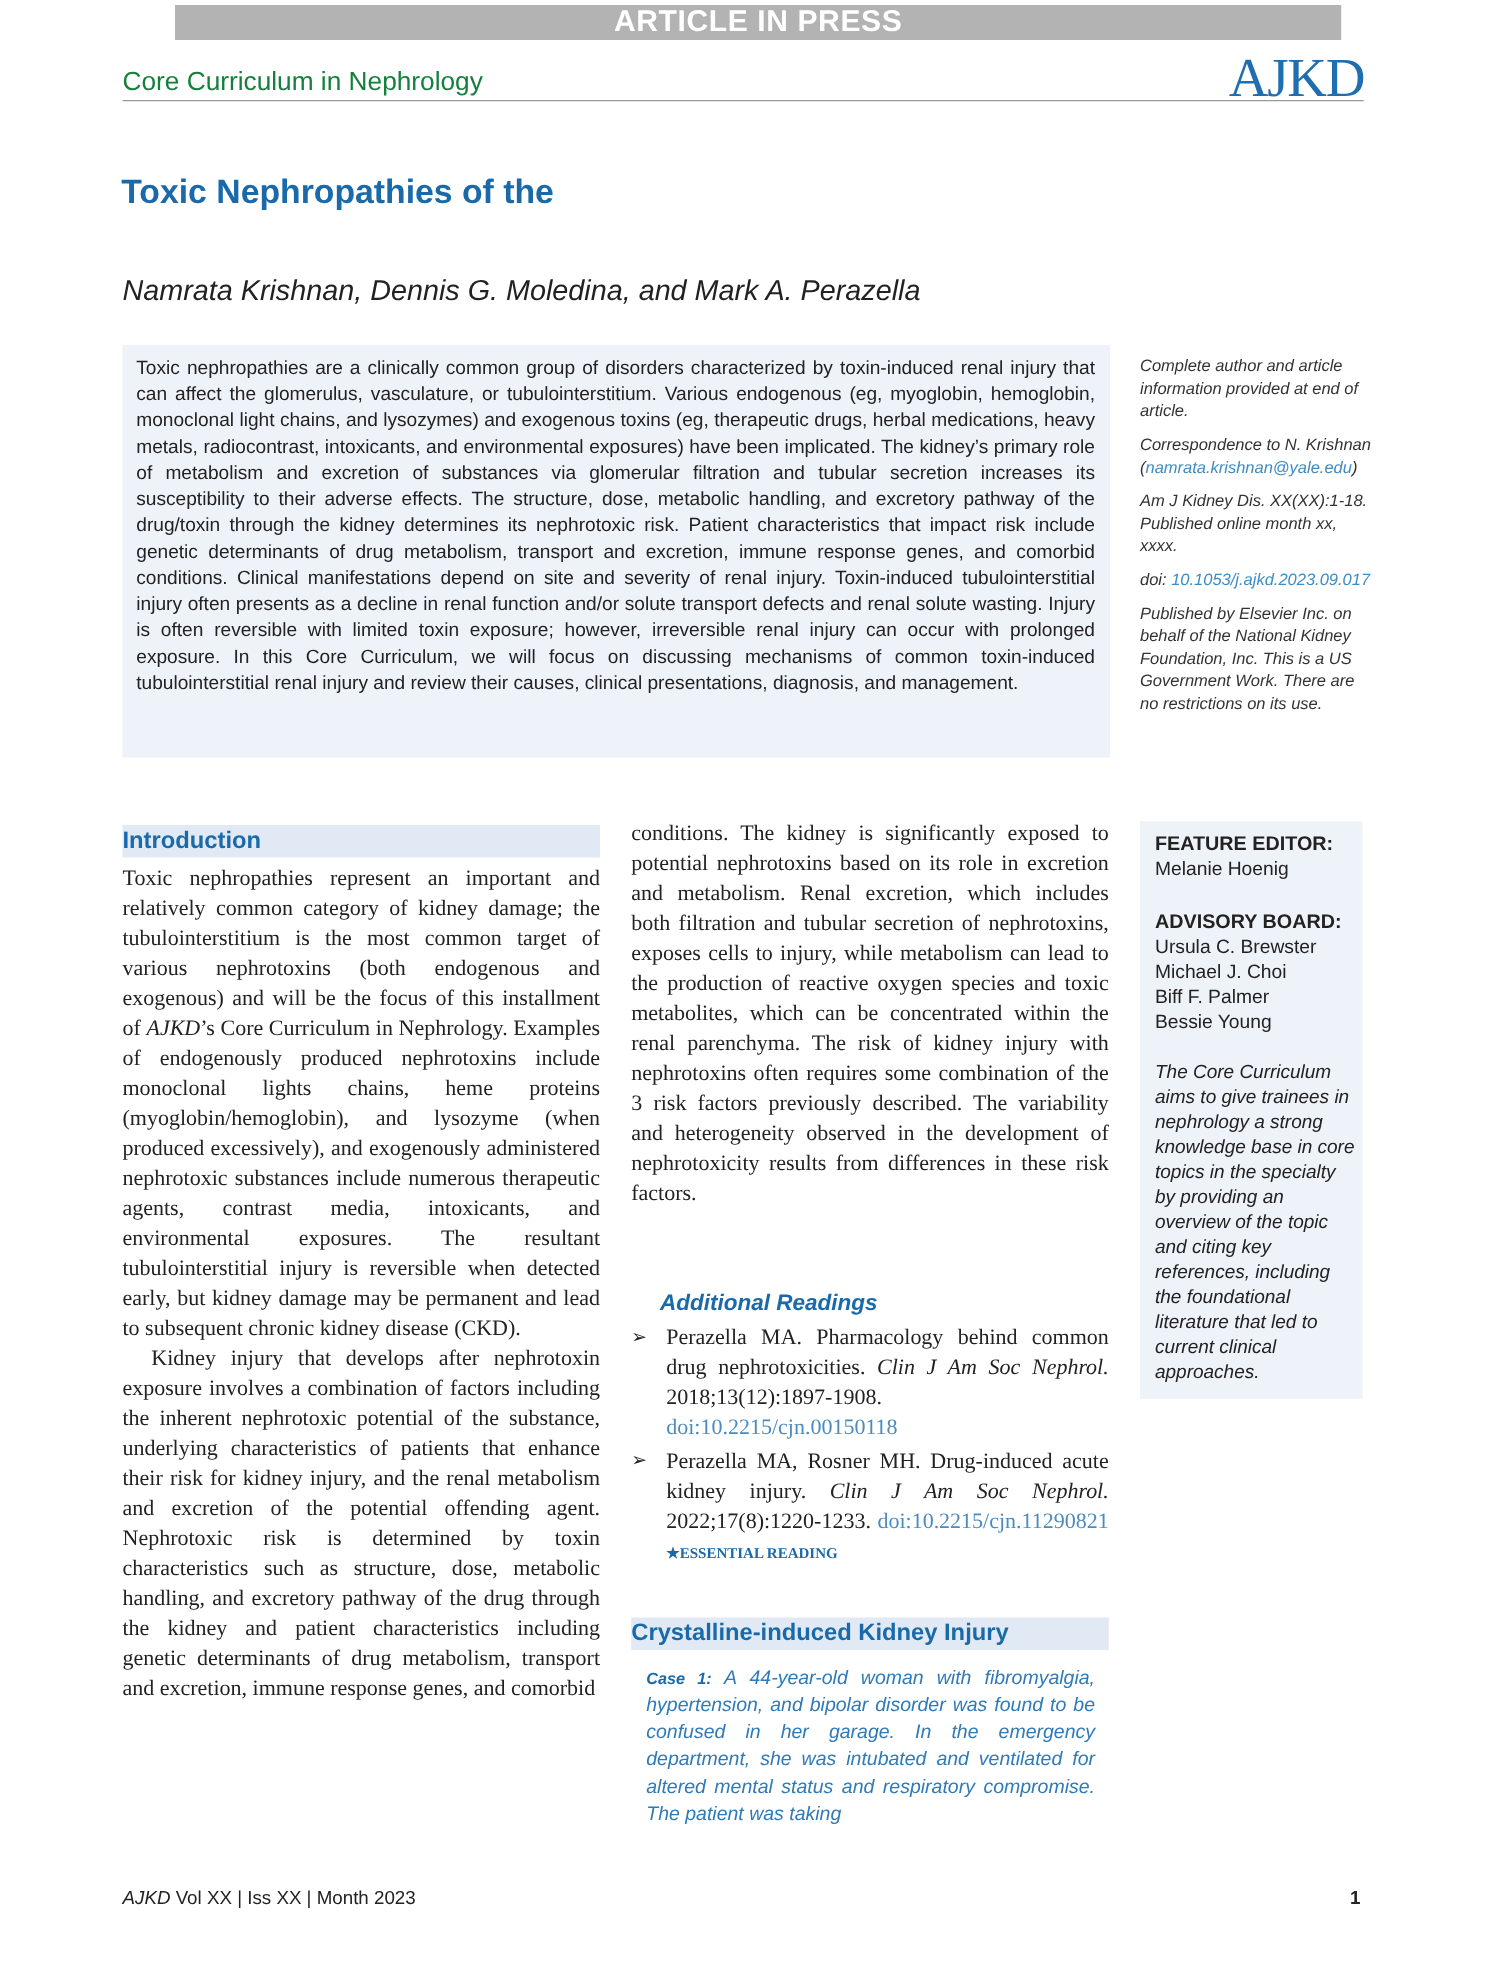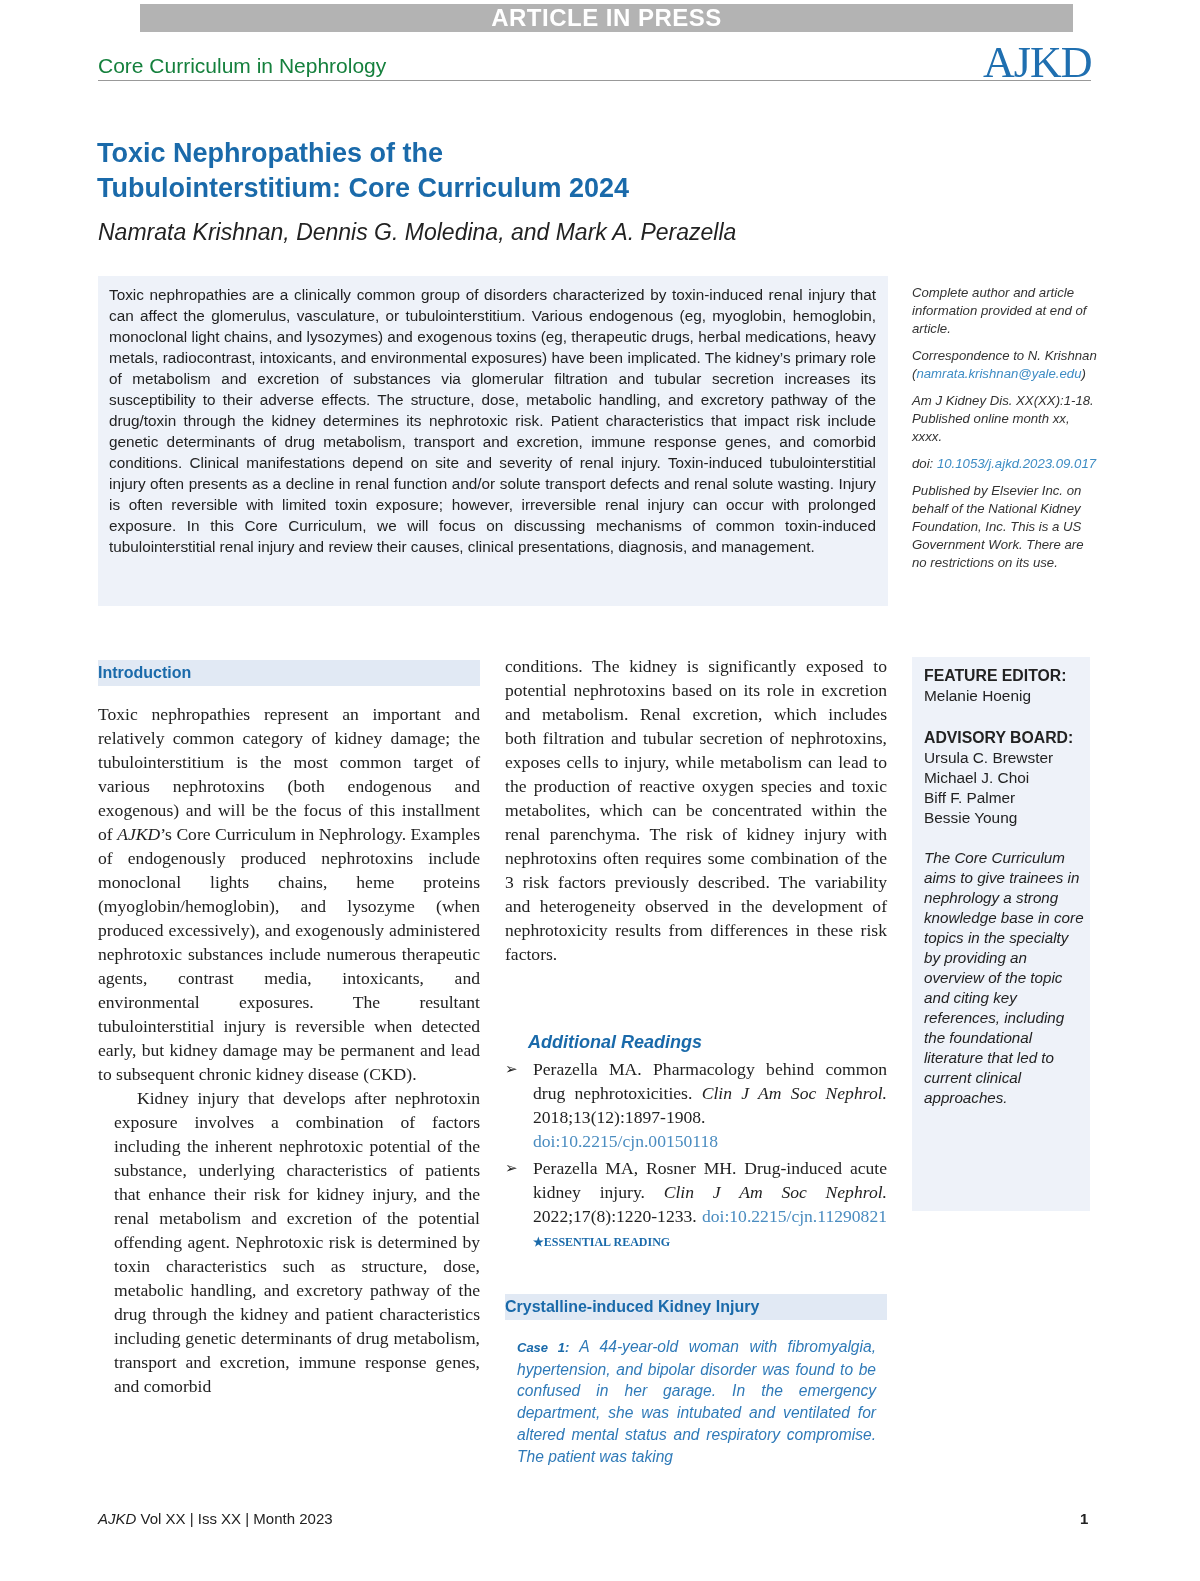--- a/index.html
+++ b/index.html
@@ -50,24 +50,24 @@
   }
   .side-info p { margin-bottom: 9px; }
   .side-info .link { color: #3d8cc4; }
 
   .col { position: absolute; font-family: "Liberation Serif", serif; font-size: 17.6px; line-height: 24px; color: #222; text-align: justify; }
   .col1 { left: 98px; top: 660px; width: 382px; }
   .col2 { left: 505px; top: 654px; width: 382px; }
 
   .section-head {
     background: #e1e9f4; color: #1a6aaa; font-family: "Liberation Sans", sans-serif;
-    font-weight: bold; font-size: 16px; line-height: 26px; padding-left: 0;
-    margin-bottom: 16px; text-align: left;
+    font-weight: bold; font-size: 19px; line-height: 26px; padding-left: 0;
+    margin-bottom: 4px; text-align: left;
   }
-  .indent { text-indent: 23px; margin-left: 16px; }
+  .indent { text-indent: 23px; }
 
   .add-read-head {
     margin-top: 64px; margin-left: 23px; color: #1a6aaa;
     font-family: "Liberation Sans", sans-serif; font-weight: bold; font-style: italic;
     font-size: 18px; line-height: 24px; text-align: left;
   }
   .reading { position: relative; padding-left: 28px; margin-top: 3px; }
   .reading .arrow { position: absolute; left: 0; top: 0; font-family: "DejaVu Sans", sans-serif; font-size: 15px; }
   .reading .doi { color: #4a8cc0; }
   .reading .ess { font-size: 12px; color: #1a6aaa; font-variant: small-caps; font-weight: bold; }
@@ -75,21 +75,21 @@
 
   .crystal-head { margin-top: 40px; }
   .case {
     margin-top: 12px; padding-left: 12px; padding-right: 11px;
     font-family: "Liberation Sans", sans-serif; font-style: italic;
     font-size: 15.6px; line-height: 21.7px; color: #2f7ab8;
   }
   .case b { font-style: italic; color: #1a6aaa; font-size: 13px; }
 
   .editor-box {
-    position: absolute; left: 912px; top: 657px; width: 178px; height: 554px;
+    position: absolute; left: 912px; top: 657px; width: 178px; height: 462px;
     background: #eef2f9; padding: 9px 0 0 12px;
     font-family: "Liberation Sans", sans-serif; color: #222; font-size: 15.4px; line-height: 20px;
   }
   .editor-box .lbl { font-weight: bold; font-size: 15.8px; }
   .editor-box .gap { height: 22px; }
   .editor-box .desc { font-style: italic; margin-top: 20px; line-height: 20px; font-size: 15.2px; padding-right: 6px; }
 
   .footer {
     position: absolute; left: 98px; top: 1510px;
     font-family: "Liberation Sans", sans-serif; font-size: 15px; color: #222;
@@ -104,21 +104,20 @@
 <body>
 
 <div class="banner">ARTICLE IN PRESS</div>
 
 <div class="running-head">Core Curriculum in Nephrology</div>
 <div class="logo">AJKD</div>
 <div class="head-rule"></div>
 
 <h1 class="title">
   <span>Toxic Nephropathies of the</span><br>
-  <span>Tubulointerstitium: Core Curriculum 2024</span>
 </h1>
 <div class="authors">Namrata Krishnan, Dennis G. Moledina, and Mark A. Perazella</div>
 
 <div class="abstract">
   <p>Toxic nephropathies are a clinically common group of disorders characterized by toxin-induced renal injury that can affect the glomerulus, vasculature, or tubulointerstitium. Various endogenous (eg, myoglobin, hemoglobin, monoclonal light chains, and lysozymes) and exogenous toxins (eg, therapeutic drugs, herbal medications, heavy metals, radiocontrast, intoxicants, and environmental exposures) have been implicated. The kidney’s primary role of metabolism and excretion of substances via glomerular filtration and tubular secretion increases its susceptibility to their adverse effects. The structure, dose, metabolic handling, and excretory pathway of the drug/toxin through the kidney determines its nephrotoxic risk. Patient characteristics that impact risk include genetic determinants of drug metabolism, transport and excretion, immune response genes, and comorbid conditions. Clinical manifestations depend on site and severity of renal injury. Toxin-induced tubulointerstitial injury often presents as a decline in renal function and/or solute transport defects and renal solute wasting. Injury is often reversible with limited toxin exposure; however, irreversible renal injury can occur with prolonged exposure. In this Core Curriculum, we will focus on discussing mechanisms of common toxin-induced tubulointerstitial renal injury and review their causes, clinical presentations, diagnosis, and management.</p>
 </div>
 
 <div class="side-info">
   <p>Complete author and article information provided at end of article.</p>
   <p><span>Correspondence to N. Krishnan (</span><span class="link">namrata.krishnan@yale.edu</span><span>)</span></p>

